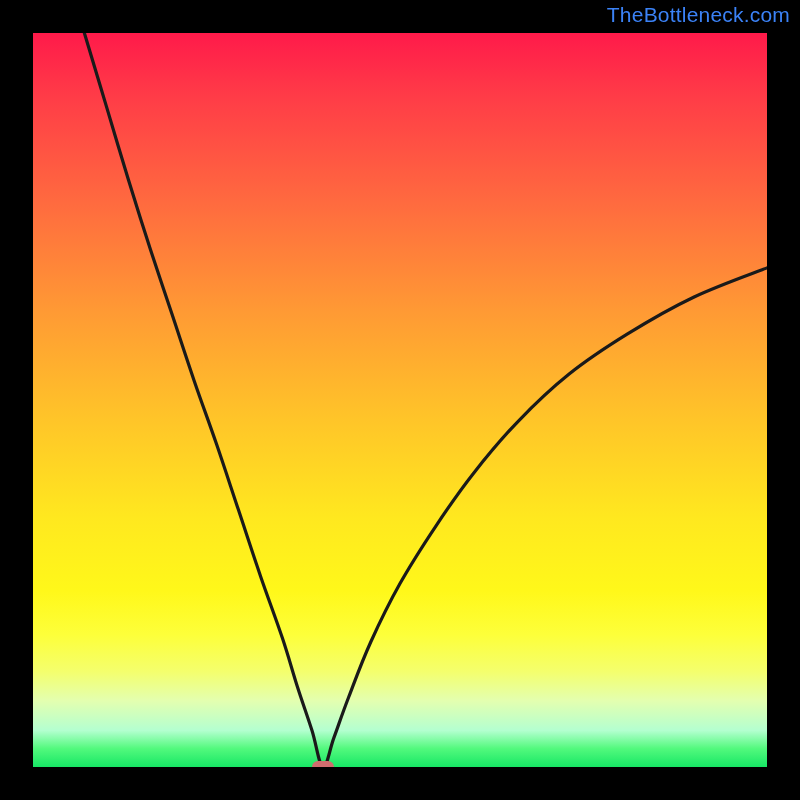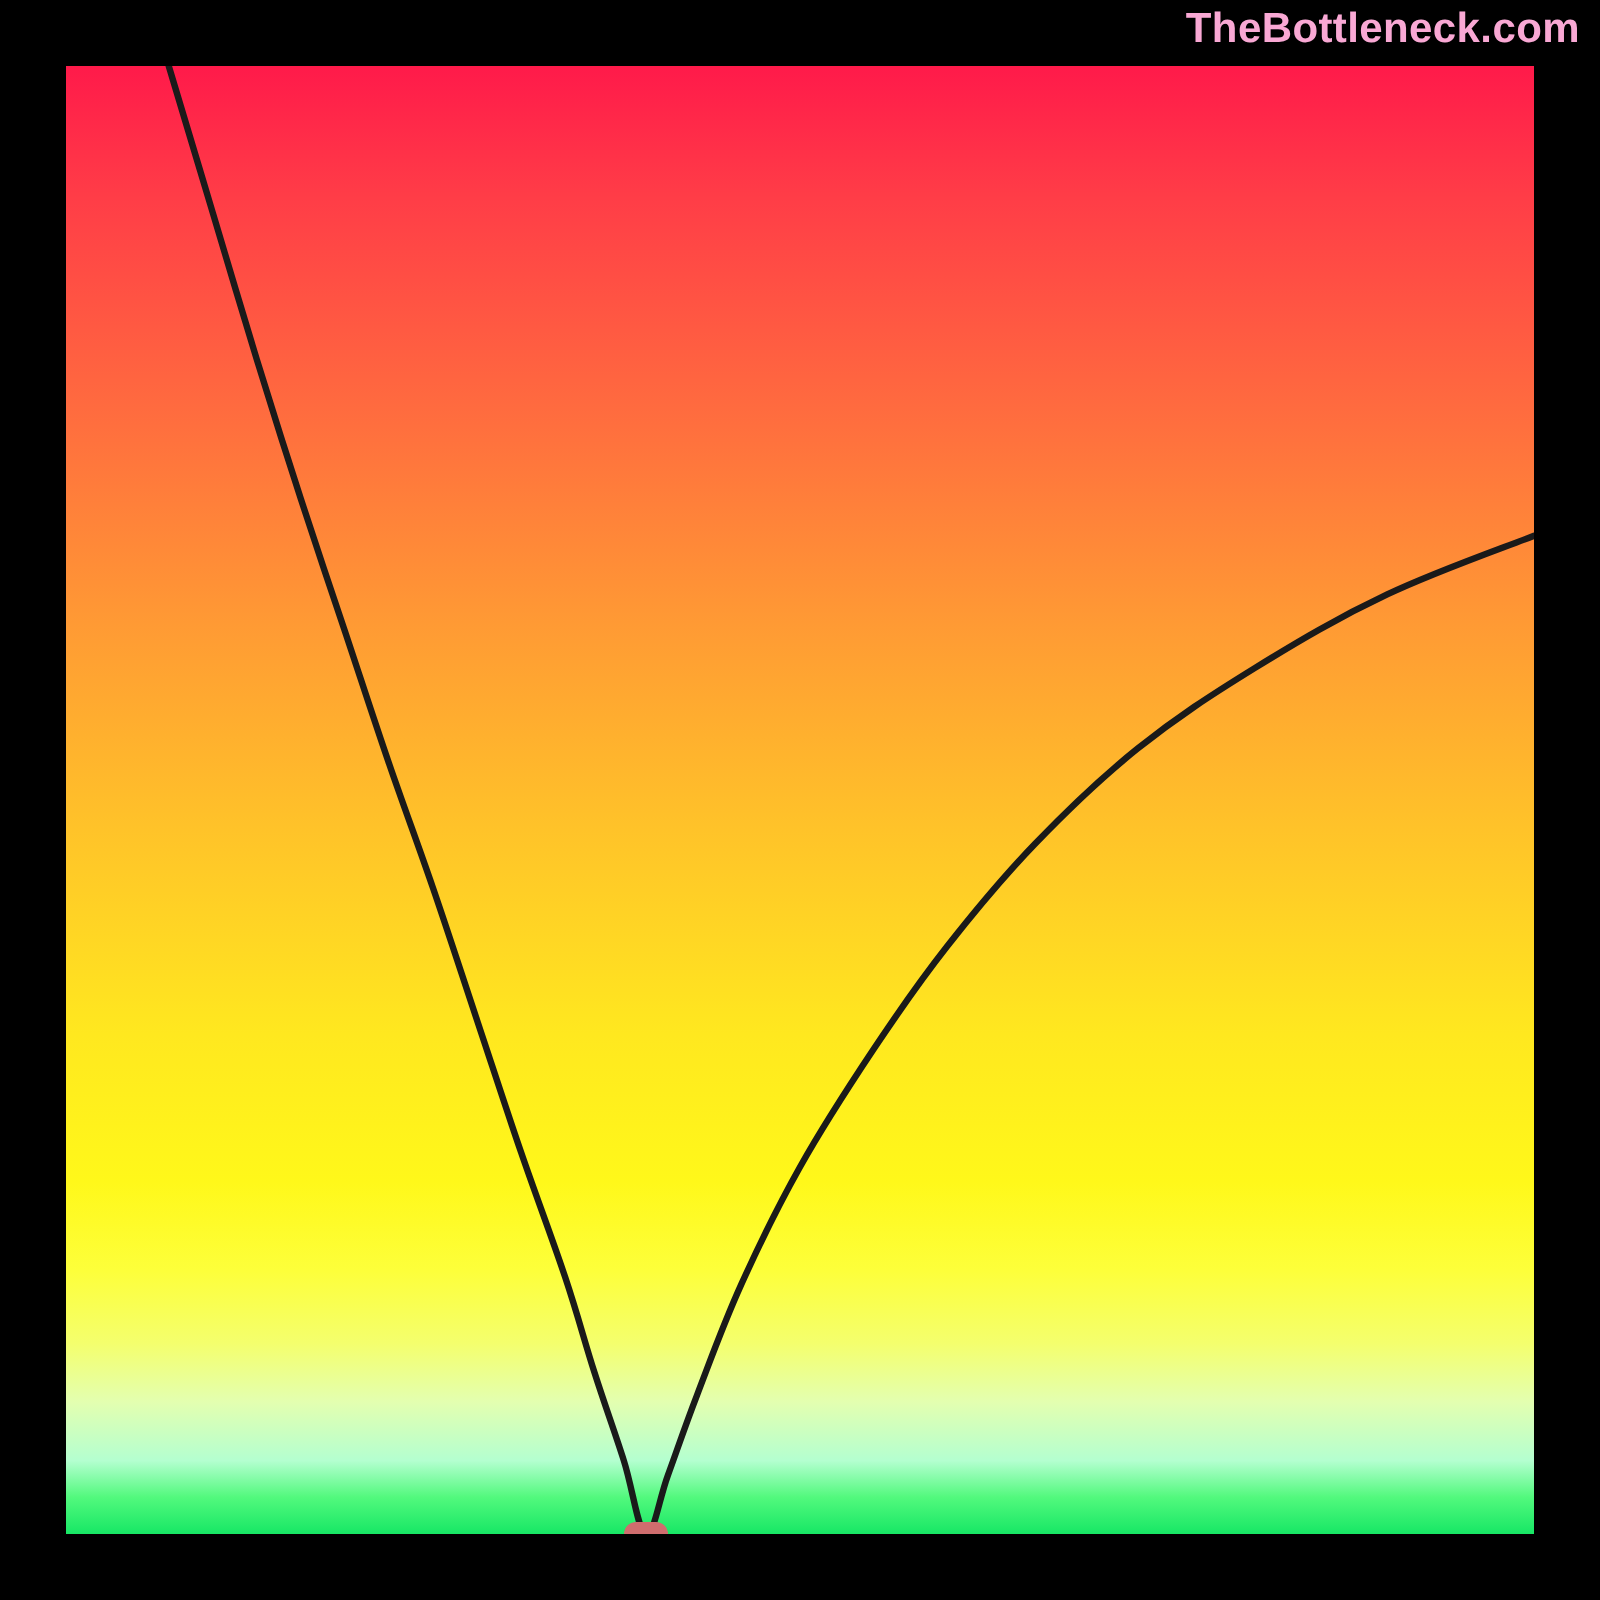--- a/index.html
+++ b/index.html
@@ -54,23 +54,23 @@
     width: 22px;
     height: 12px;
     border-radius: 6px;
     background: #cf6d6e;
     transform: translate(-50%, -50%);
   }
   .watermark {
     position: absolute;
     top: 3px;
     right: 10px;
-    color: #f9a8d4;
+    color: #3b82f6;
     font-size: 21px;
-    font-weight: 700;
+    font-weight: 400;
     letter-spacing: 0.2px;
     white-space: nowrap;
   }
 </style>
 </head>
 <body>
 
 <div class="chart-outer">
 
   <div class="watermark">TheBottleneck.com</div>

